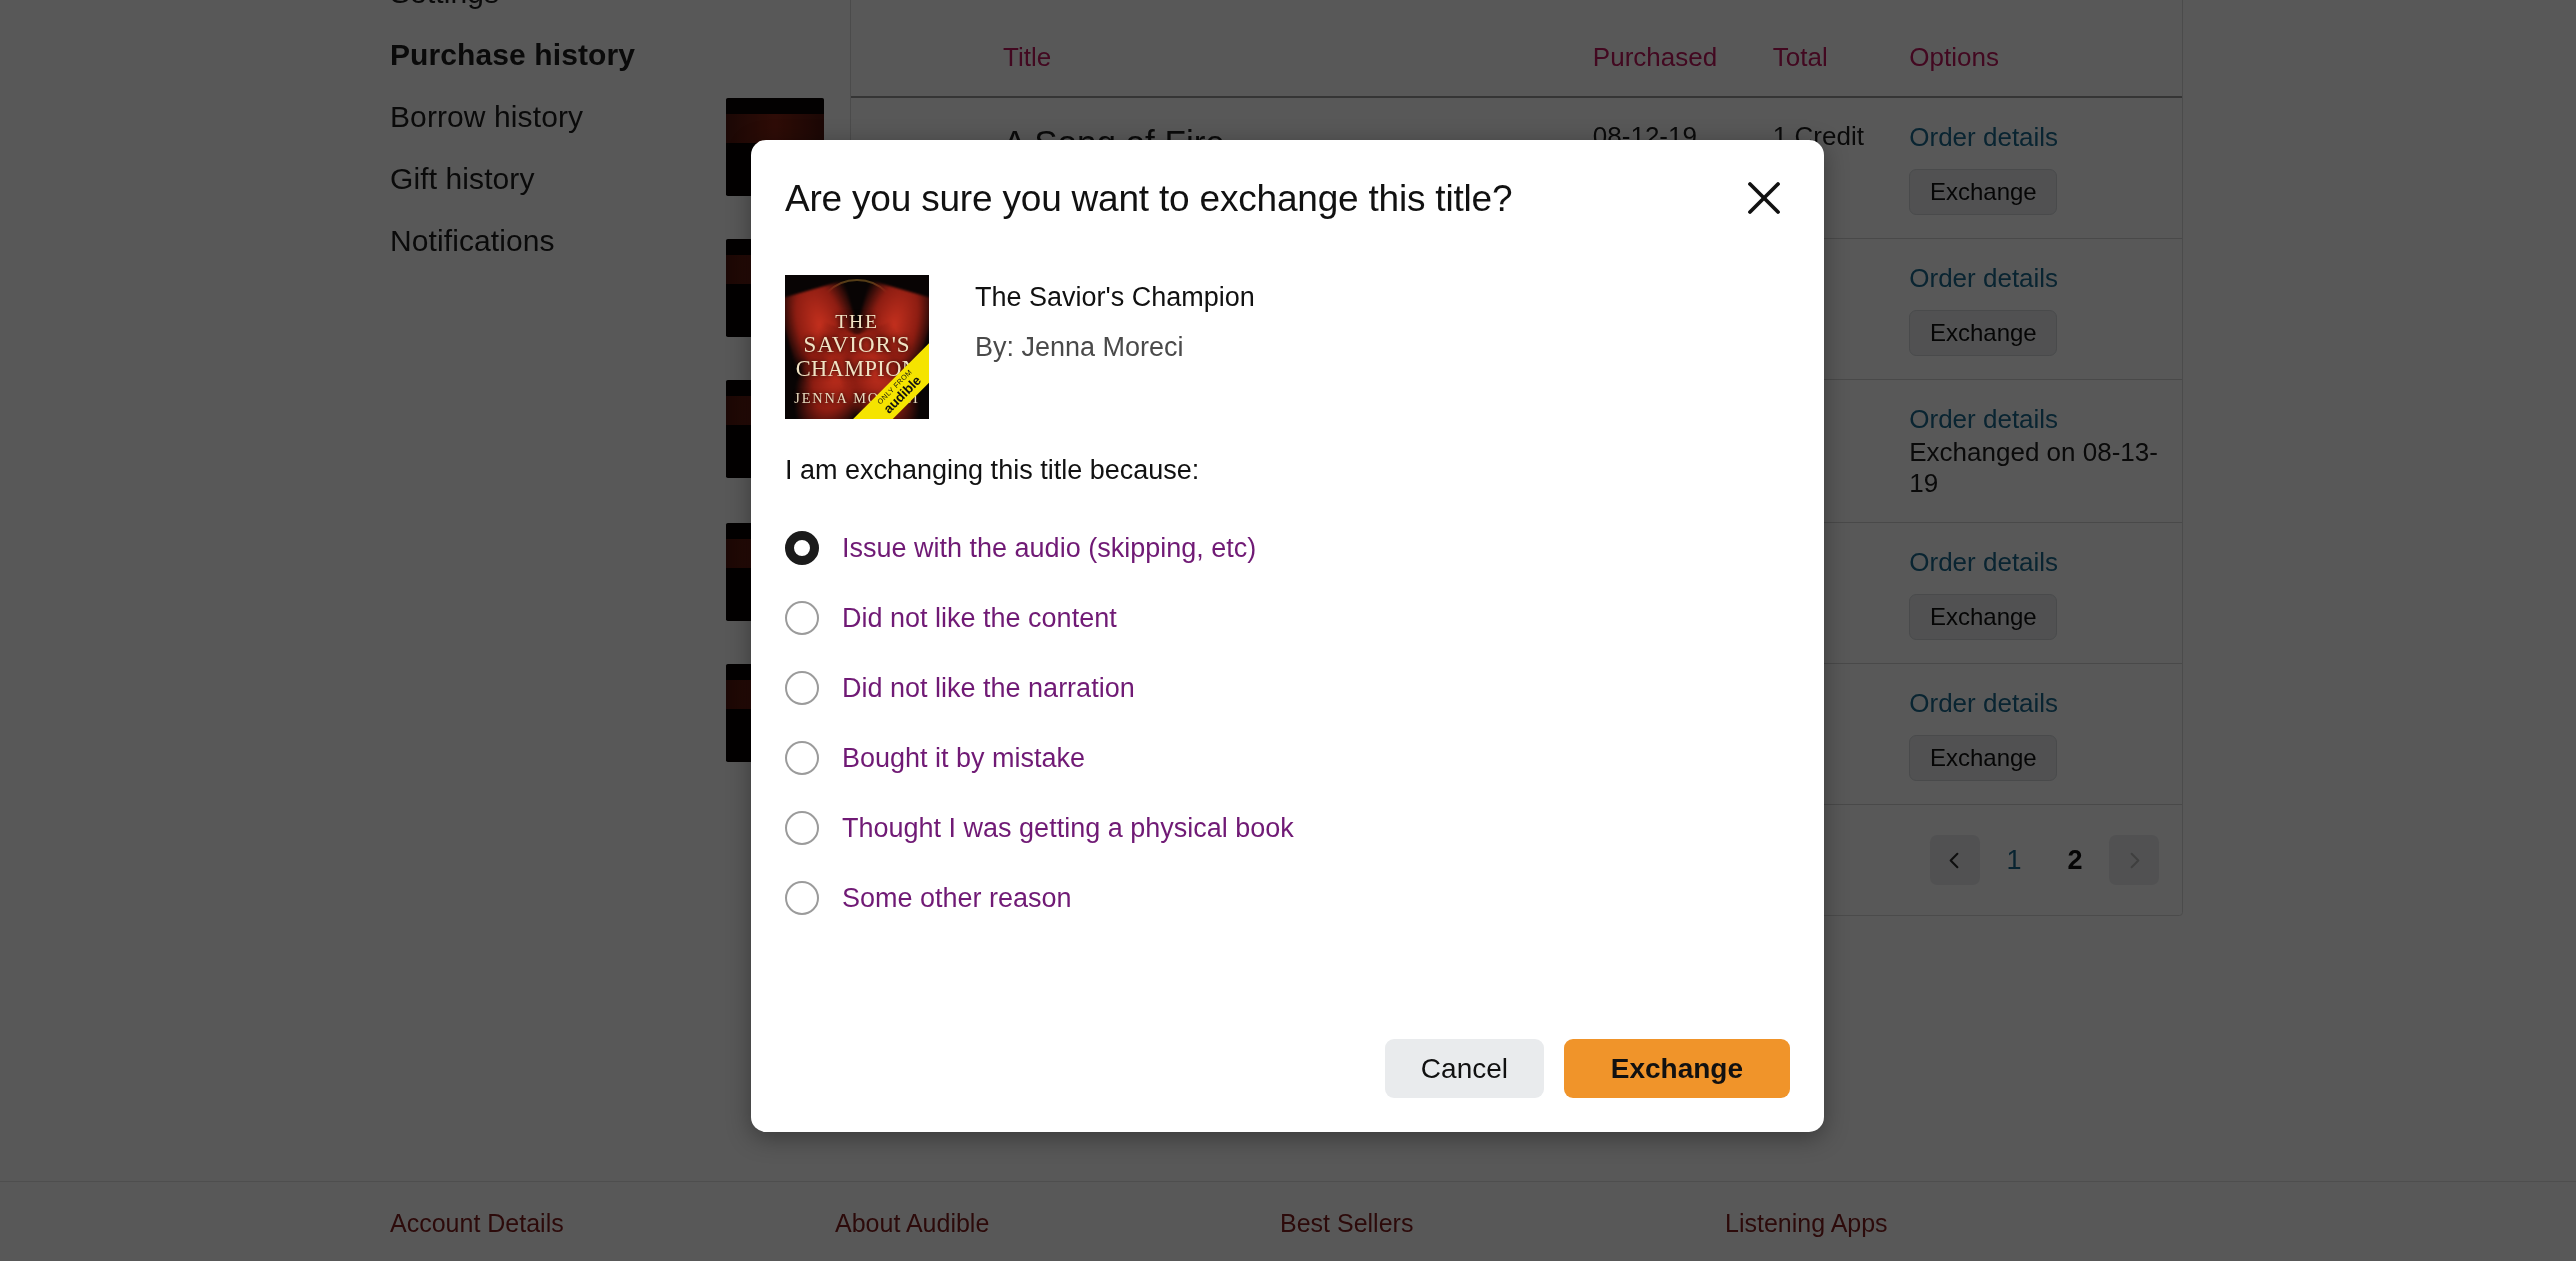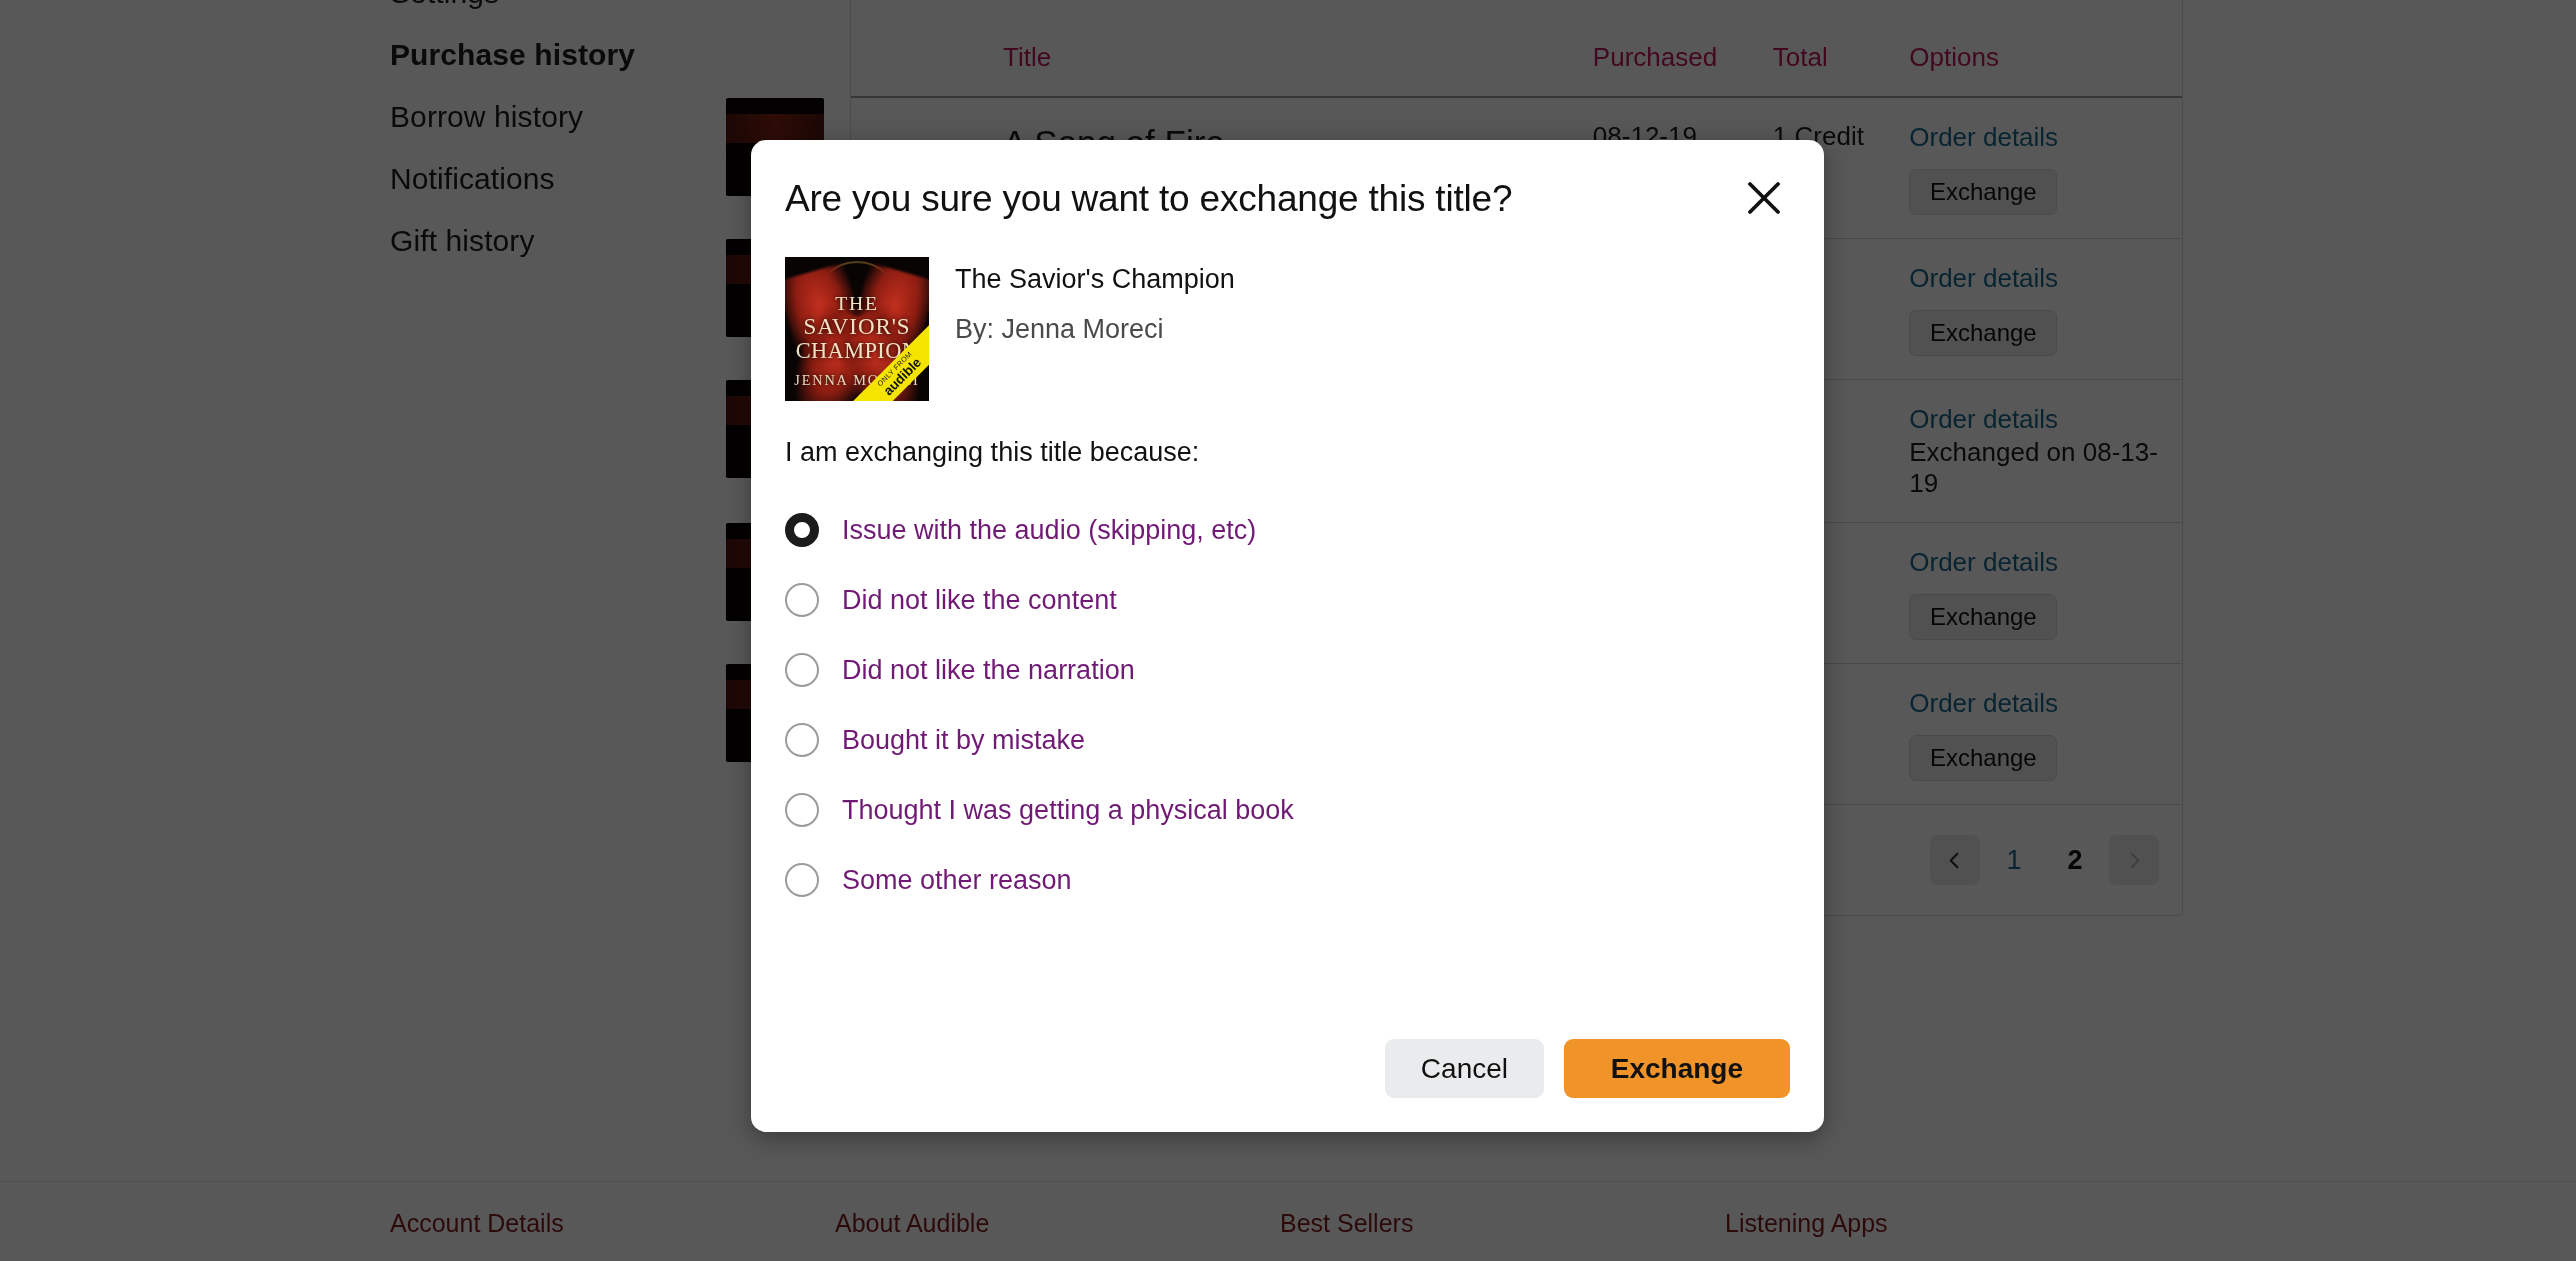--- a/index.html
+++ b/index.html
@@ -102,21 +102,21 @@
   .modal-head {
     display:flex; align-items:flex-start; justify-content:space-between;
     padding:34px 0 0 0;
   }
   .modal-title {
     font-size:37px; font-weight:normal; color:#111; line-height:1.15;
     letter-spacing:-0.2px; padding-top:3.6px;
   }
   .close-btn { width:48px; height:48px; margin-right:1.8px; }
 
-  .book-row { display:flex; gap:26px; margin-top:35px; }
+  .book-row { display:flex; gap:46px; margin-top:53px; }
   .cover {
     position:relative; width:144px; height:144px; flex:0 0 144px;
     background:#080404; overflow:hidden;
   }
   .cover .halo {
     position:absolute; left:50%; top:3.6px; transform:translateX(-50%);
     width:86px; height:86px; border-radius:50%;
     border:2.7px solid rgba(150,110,40,.55);
   }
   .cover .hand {
@@ -195,24 +195,24 @@
       <div class="side-item">
         <span>Settings</span>
       </div>
       <div class="side-item active">
         <span>Purchase history</span>
       </div>
       <div class="side-item">
         <span>Borrow history</span>
       </div>
       <div class="side-item">
+        <span>Gift history</span>
+      </div>
+      <div class="side-item">
         <span>Notifications</span>
-      </div>
-      <div class="side-item">
-        <span>Gift history</span>
       </div>
     </div>
 
     <div class="content-card">
       <div class="card-head"></div>
 
       <table class="table">
         <thead>
           <tr>
             <th class="col-title">Title</th>

